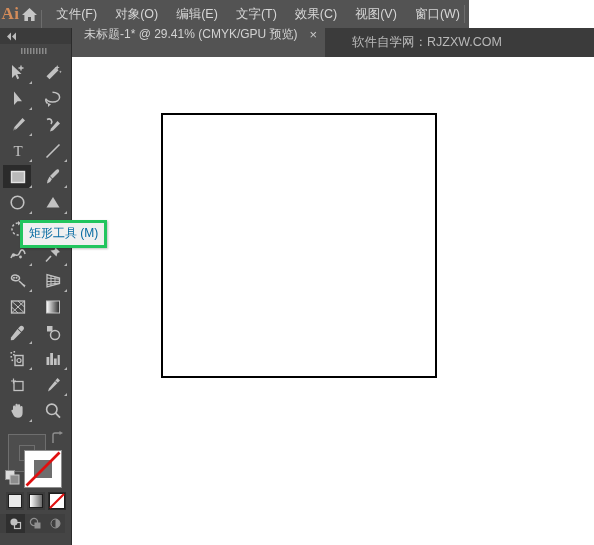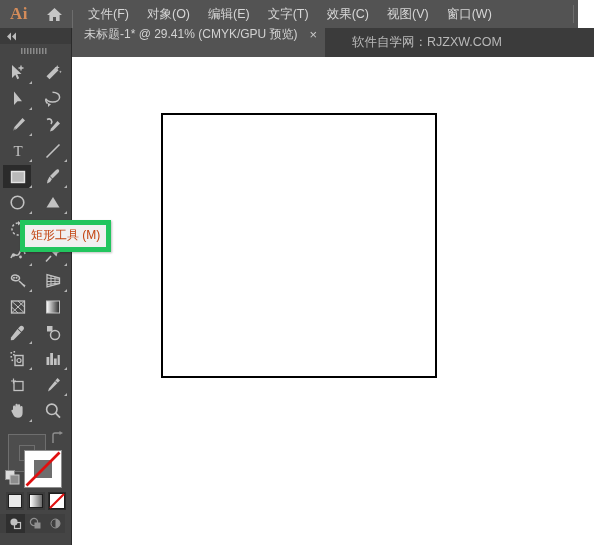--- a/index.html
+++ b/index.html
@@ -18,21 +18,21 @@
     position: relative;
     width: 594px;
     height: 545px;
     background: #ffffff;
   }
 
   
   #menubar {
     position: absolute;
     left: 0; top: 0;
-    width: 578px; height: 28px;
+    width: 469px; height: 28px;
     background: #535353;
     display: flex;
     align-items: flex-end;
     box-sizing: border-box;
   }
   .ai-logo {
     width: 38px;
     text-align: center;
     color: #d48c5a;
     font-size: 17px;
@@ -175,24 +175,24 @@
     border-left: 3px solid transparent;
     border-bottom: 3px solid #b4b4b4;
     z-index: 3;
   }
 
   
   #tooltip {
     position: absolute;
     left: 20px; top: 192px;
     background: #f0f0f0;
-    border: 5px solid #22c55e;
+    border: 3px solid #22c55e;
     padding: 2px 6px 3px 6px;
     font-size: 12px;
-    color: #c2410c;
+    color: #0369a1;
     white-space: nowrap;
     z-index: 60;
     box-shadow: 1px 1px 2px rgba(0,0,0,0.25);
   }
 
   
   #color-section {
     position: absolute;
     left: 0; top: 400px;
     width: 71px;

